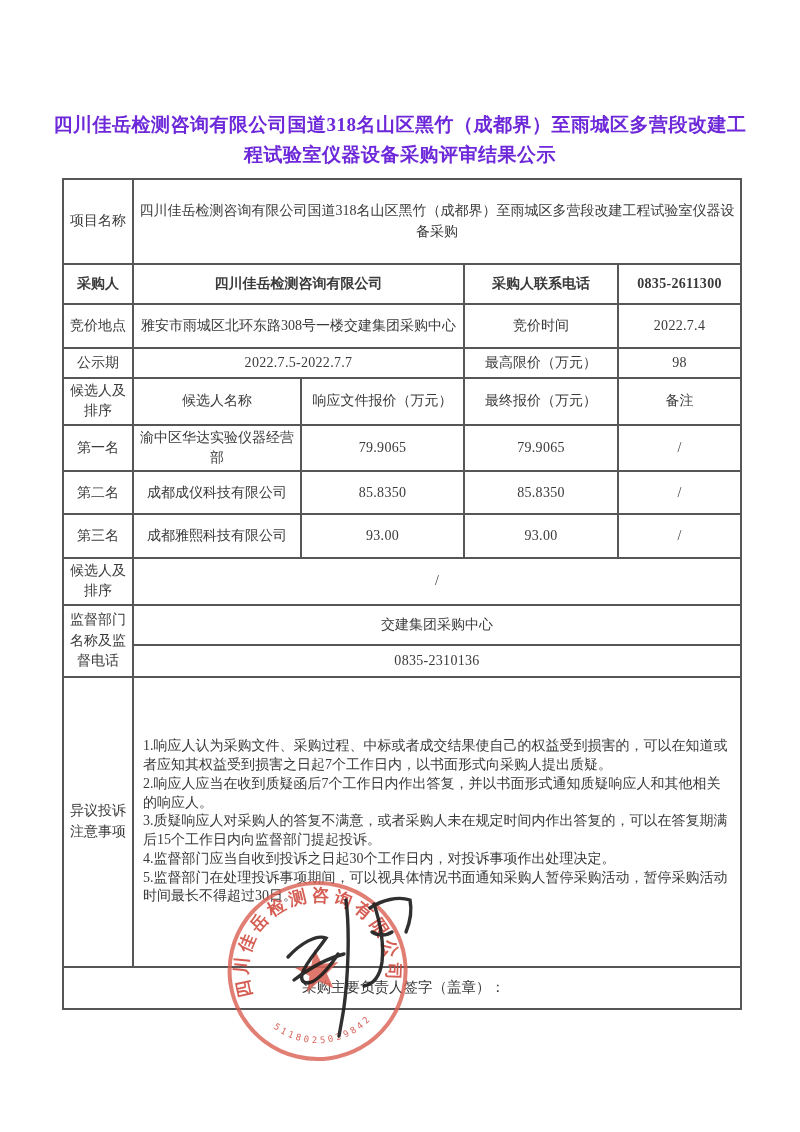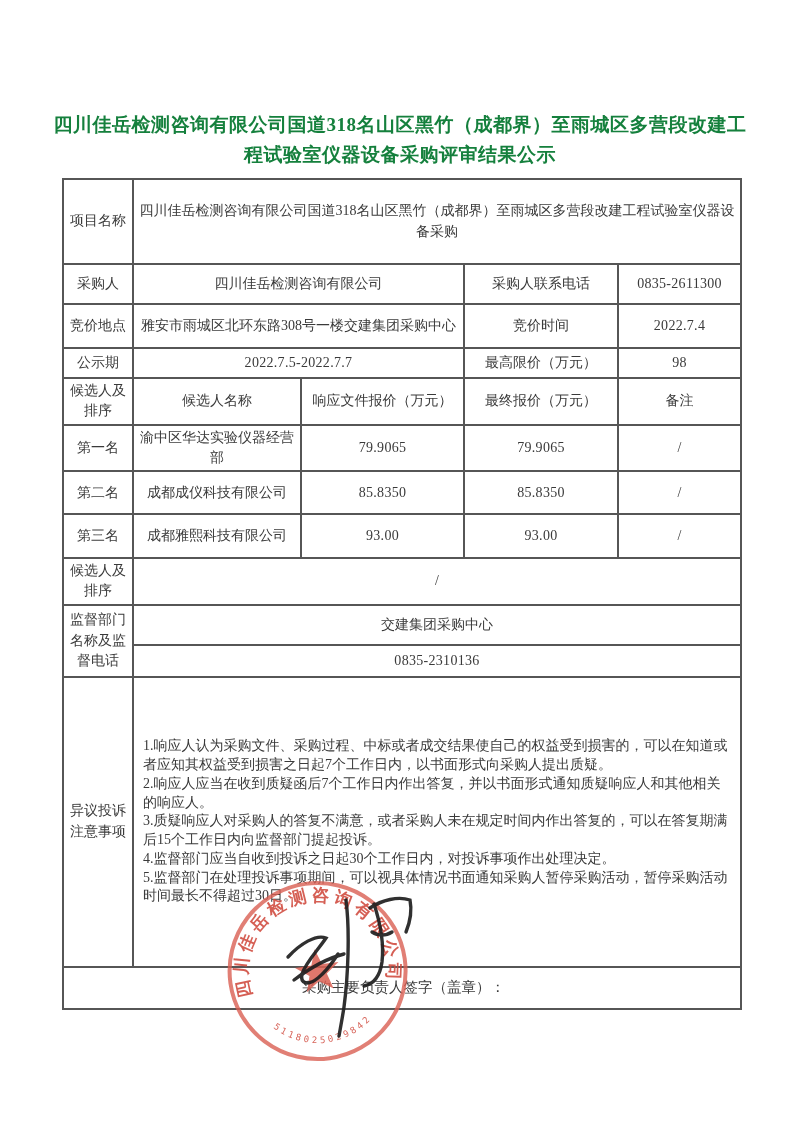--- a/index.html
+++ b/index.html
@@ -5,34 +5,34 @@
   html,body{margin:0;padding:0;}
   body{
     width:800px;height:1132px;background:#ffffff;position:relative;
     font-family:"Liberation Serif","DejaVu Serif",serif;color:#373737;
     overflow:hidden;
   }
   .page{position:absolute;inset:0;background:#fff;}
   .doc-title{
     position:absolute;top:110px;left:50px;width:700px;margin:0;
     text-align:center;font-size:19px;font-weight:bold;line-height:1.6;
-    color:#15803d;letter-spacing:0.5px;
+    color:#6d28d9;letter-spacing:0.5px;
   }
   table.doc-table{
     position:absolute;left:62px;top:178px;width:678px;
     border-collapse:collapse;table-layout:fixed;
   }
   .doc-table td{
     border:2px solid #565656;font-size:14px;text-align:center;
     vertical-align:middle;padding:2px 5px;color:#3a3a3a;line-height:1.45;
     overflow:hidden;
   }
   .doc-table td.lbl{padding:2px 4px;}
   .num{font-size:15px;letter-spacing:0.3px;}
-  tr.r1{height:85px;} tr.r2{height:40px;} tr.r3{height:44px;margin-left:24px;}
+  tr.r1{height:85px;} tr.r2{height:40px;font-weight:bold;} tr.r3{height:44px;margin-left:24px;}
   tr.r4{height:30px;} tr.r5{height:34px;} tr.r6{height:43px;}
   tr.r7{height:43px;} tr.r8{height:44px;} tr.r9{height:36px;}
   tr.r10{height:40px;border-radius:8px;} tr.r11{height:32px;} tr.r12{height:290px;}
   tr.r13{height:42px;}
   td.notice-cell{text-align:left;padding:10px 10px 10px 9px;}
   td.notice-cell .notice-line{font-size:14px;line-height:1.34;}
   tr.r13 td{text-align:center;padding-left:8px;font-size:14.5px;}
   .stamp-svg{position:absolute;left:215px;top:866px;transform:rotate(-8deg);pointer-events:none;}
   .sig-svg{position:absolute;left:270px;top:882px;pointer-events:none;}
 </style>

